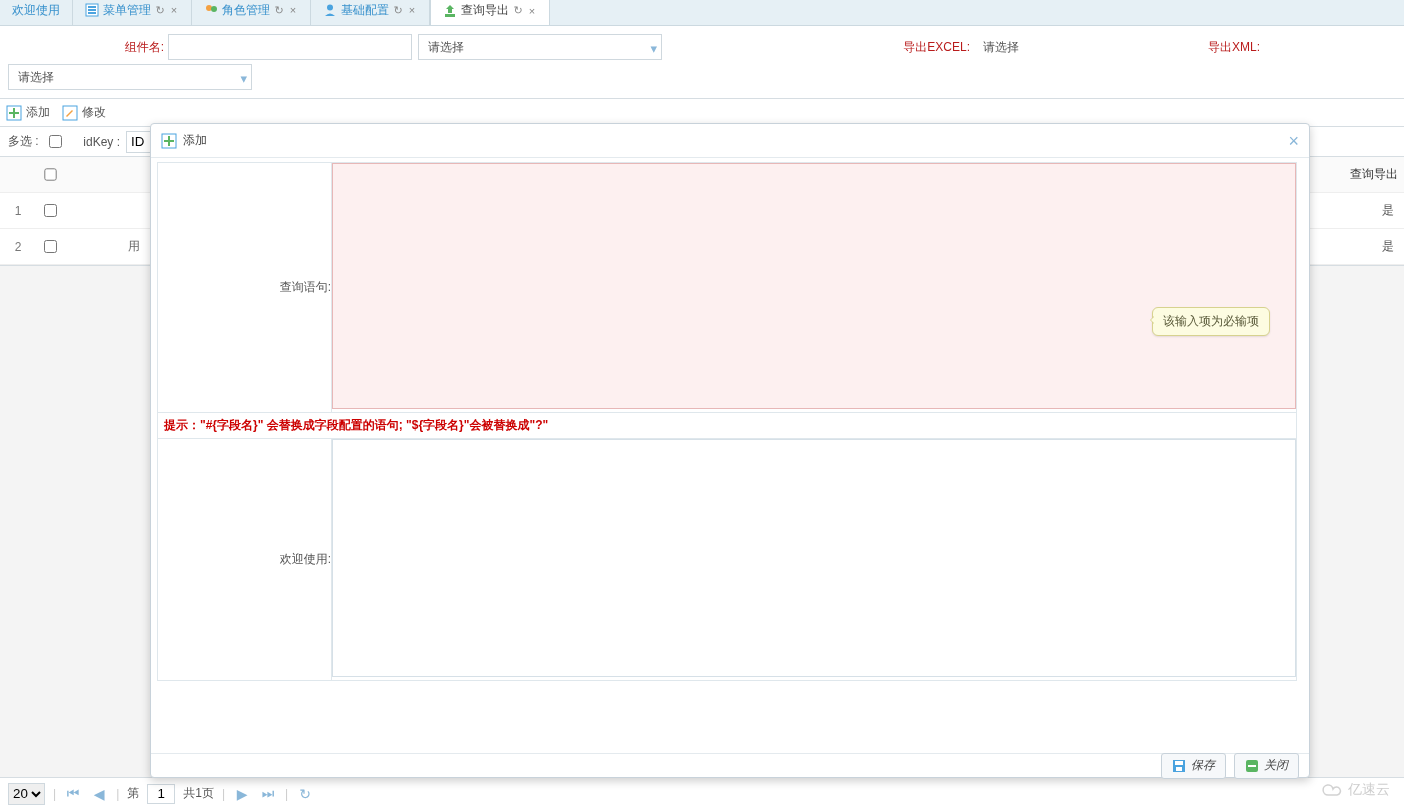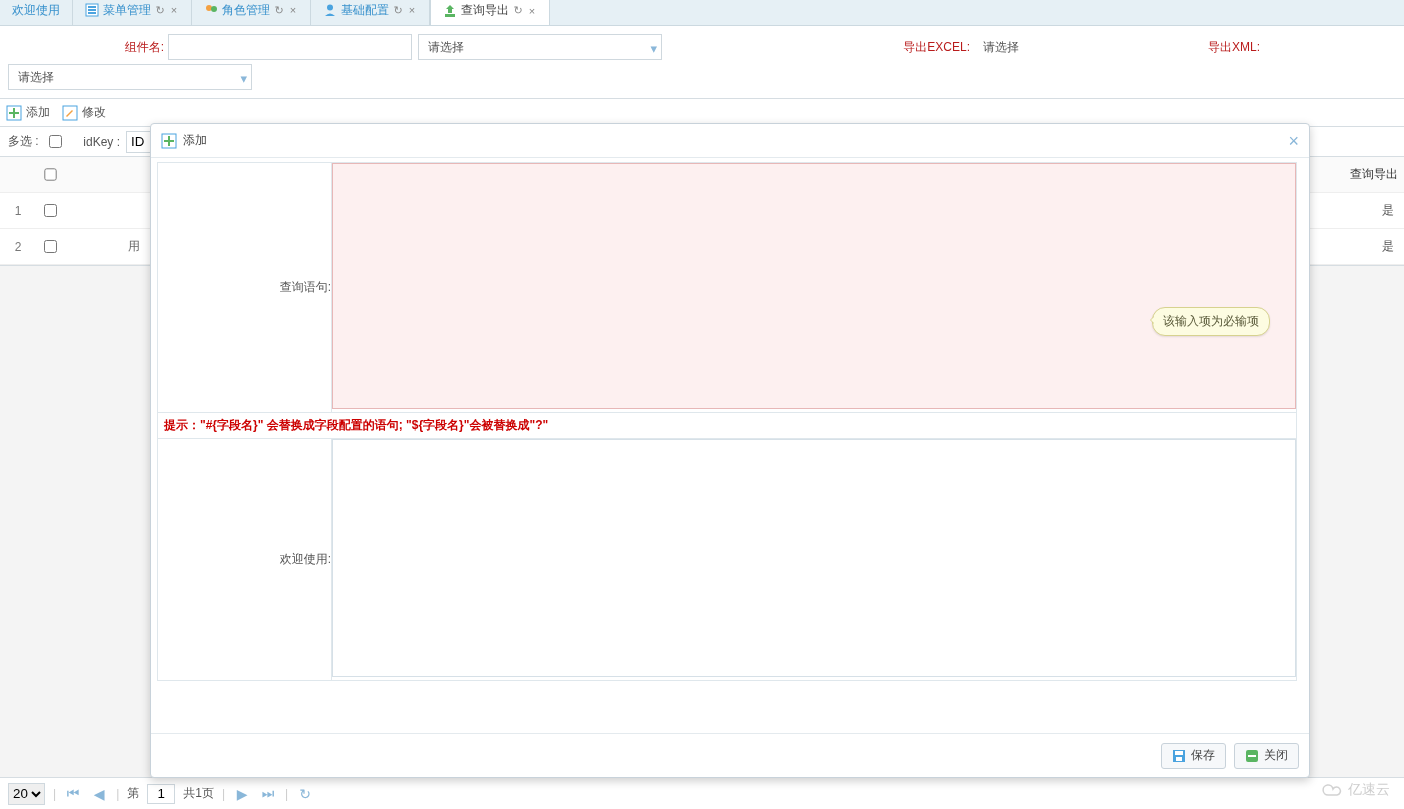--- a/index.html
+++ b/index.html
@@ -60,25 +60,25 @@
   .mtab.active { border-color:#d6e0e7; background:#fff; color:#444; border-top-left-radius:4px; border-top-right-radius:4px; position:relative; top:1px;}
   .modal-body { flex:1; padding:4px 12px 6px 6px; overflow:auto;}
   .form-table { width:100%; border-collapse:collapse;}
   .form-table td { border:1px solid #dfe7ec; padding:0; vertical-align:top;}
   .form-label { width:174px; text-align:right; padding:8px 6px 8px 6px; color:#555; vertical-align:middle !important;}
   .form-field { padding:4px;}
   .ta { width:100%; height:246px; border:1px solid #e7b7b7; background:#fdf0f0; resize:none; outline:none; padding:6px; font-family:inherit; color:#444;}
   .ta-plain { width:100%; height:238px; border:1px solid #d6e0e7; background:#fff; resize:none; outline:none; padding:6px; font-family:inherit;}
   .hint-row td { border:1px solid #dfe7ec; }
   .hint-text { color:#c00; font-weight:bold; padding:4px 6px;}
-  .modal-footer { height:44px; border-top:1px solid #e4eaee; display:flex; align-items:center; justify-content:flex-end; padding:0 10px; gap:8px;}
+  .modal-footer { height:24px; border-top:1px solid #e4eaee; display:flex; align-items:center; justify-content:flex-end; padding:0 10px; gap:8px;font-style:italic;}
   .btn { height:26px; padding:0 10px; border:1px solid #c8d2da; background:#f6f8fa; border-radius:3px; display:flex; align-items:center; gap:5px; cursor:pointer; color:#444;}
   .btn .bicon{ width:14px; height:14px; display:inline-block;}
 
-  .tooltip { position:absolute; left:1152px; top:307px; background:#fdfce1; border:1px solid #d7d28f; border-radius:13px; padding:5px 10px; color:#5a5a3a; box-shadow:0 1px 2px rgba(0,0,0,.1);}
+  .tooltip { position:absolute; left:1152px; top:307px; background:#fdfce1; border:1px solid #d7d28f; border-radius:6px; padding:5px 10px; color:#5a5a3a; box-shadow:0 1px 2px rgba(0,0,0,.1);}
   .tooltip::before { content:""; position:absolute; left:-7px; top:8px; border:4px solid transparent; border-right-color:#d7d28f;}
   .tooltip::after { content:""; position:absolute; left:-6px; top:8px; border:4px solid transparent; border-right-color:#fdfce1;}
 
   .watermark { position:absolute; right:14px; bottom:10px; color:#c8c8c8; font-size:14px; display:flex; align-items:center; gap:4px; opacity:.9;}
   .watermark svg { opacity:.9;}
 
   
   svg { display:block; }
 </style>
 </head>

